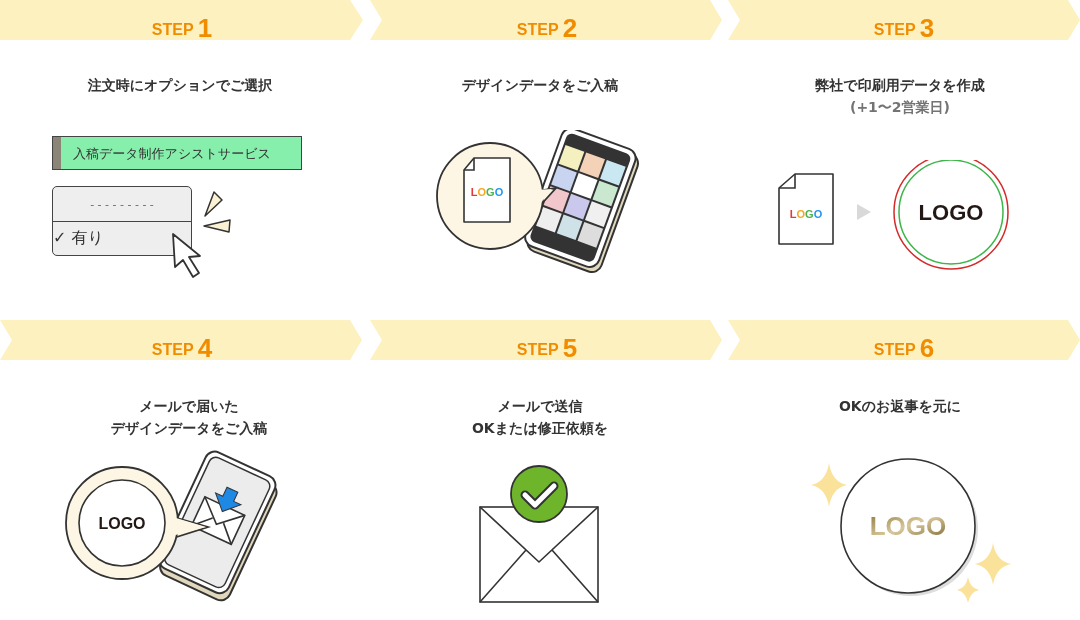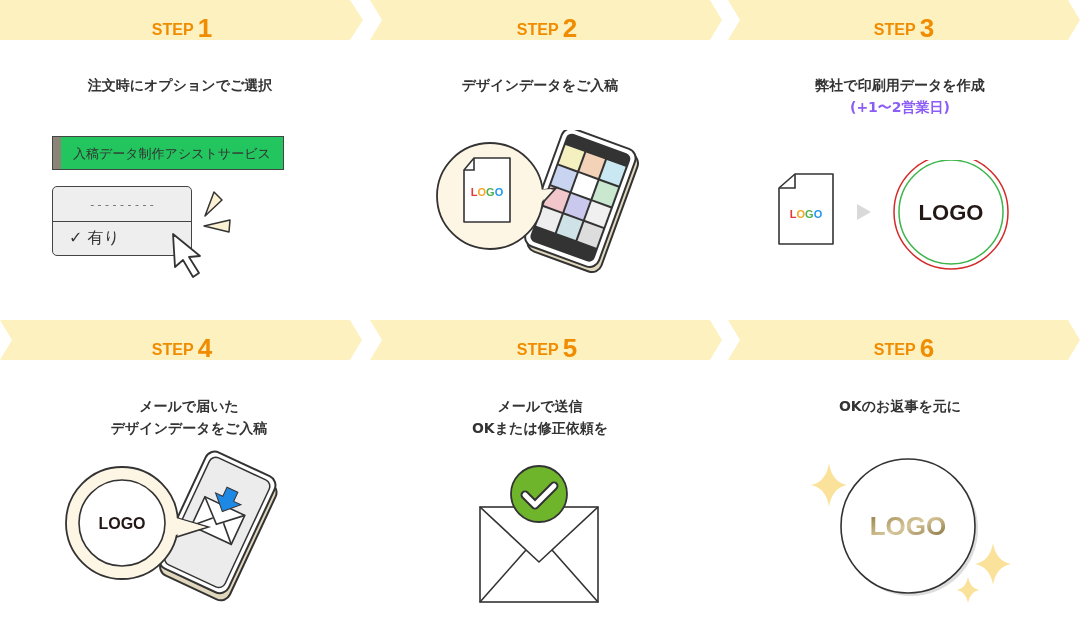--- a/index.html
+++ b/index.html
@@ -6,21 +6,21 @@
   body { width:1080px; height:620px; position:relative; overflow:hidden;
          font-family:"DejaVu Sans", sans-serif; color:#333; }
   .banner { position:absolute; height:40px; }
   .banner svg { position:absolute; left:0; top:0; }
   .banner .label { position:absolute; left:0; right:0; top:0; height:56px;
          display:flex; align-items:center; justify-content:center; color:#f08c00; font-weight:bold; }
   .banner .step-word { font-family:"Liberation Sans", sans-serif; font-size:16px; letter-spacing:0px; margin-right:4px; margin-top:4px; }
   .banner .step-num { font-family:"Liberation Sans", sans-serif; font-size:26px; }
   .title { position:absolute; width:360px; text-align:center; font-size:14px; font-weight:bold;
            color:#333; line-height:22px; }
-  .title .sub { color:#8b5cf6; display:block; }
+  .title .sub { color:#737373; display:block; }
   .illus { position:absolute; }
 </style>
 </head>
 <body>
 
 <div class="banner" style="left:0;top:0;width:364px;">
   <svg width="364" height="40">
       <polygon points="0,0 350,0 363,20 350,40 0,40" fill="#fdf1c0"></polygon>
     </svg>
   <div class="label">
@@ -84,27 +84,27 @@
   </div>
 <div class="title" style="left:360px;top:395px;">
     <div>メールで送信</div>
     <div>OKまたは修正依頼を</div>
   </div>
 <div class="title" style="left:720px;top:395px;">
     <div>OKのお返事を元に</div>
   </div>
 
 <div class="illus" style="left:52px;top:136px;width:200px;height:150px;">
-  <div style="position:absolute;left:0;top:0;width:232px;height:34px;border:1.5px solid #444;background:#22c55e;box-sizing:border-box;">
+  <div style="position:absolute;left:0;top:0;width:250px;height:34px;border:1.5px solid #444;background:#86efac;box-sizing:border-box;">
     <div style="position:absolute;left:0;top:0;width:8px;height:100%;background:#8a8576;"></div>
     <span style="position:absolute;left:20px;top:8px;font-size:13px;color:#333;">入稿データ制作アシストサービス</span>
   </div>
   <div style="position:absolute;left:0;top:50px;width:140px;height:70px;border:1.5px solid #444;border-radius:5px;background:#eeeeee;box-sizing:border-box;">
     <div style="height:34px;border-bottom:1.5px solid #444;display:flex;align-items:center;justify-content:center;color:#666;font-size:11px;">- - - - - - - - -</div>
-    <div style="padding-left:16px;line-height:32px;font-size:16px;color:#333;">
+    <div style="padding-left:0;line-height:32px;font-size:16px;color:#333;">
       <span>✓</span>
       <span>有り</span>
     </div>
   </div>
   <svg style="position:absolute;left:118px;top:95px;" width="50" height="50" viewBox="0 0 50 50">
     <path d="M3,3 L5,36 L13,29 L23,46 L29,42 L19,26 L30,25 Z" fill="#fff" stroke="#333" stroke-width="1.8" stroke-linejoin="round"></path>
   </svg>
   <svg style="position:absolute;left:148px;top:54px;" width="40" height="50" viewBox="0 0 40 50">
     <polygon points="14,2 22,10 5,26" fill="#fbf1d3" stroke="#333" stroke-width="1.5" stroke-linejoin="round"></polygon>
     <polygon points="4,36 30,30 29,42" fill="#fbf1d3" stroke="#333" stroke-width="1.5" stroke-linejoin="round"></polygon>

